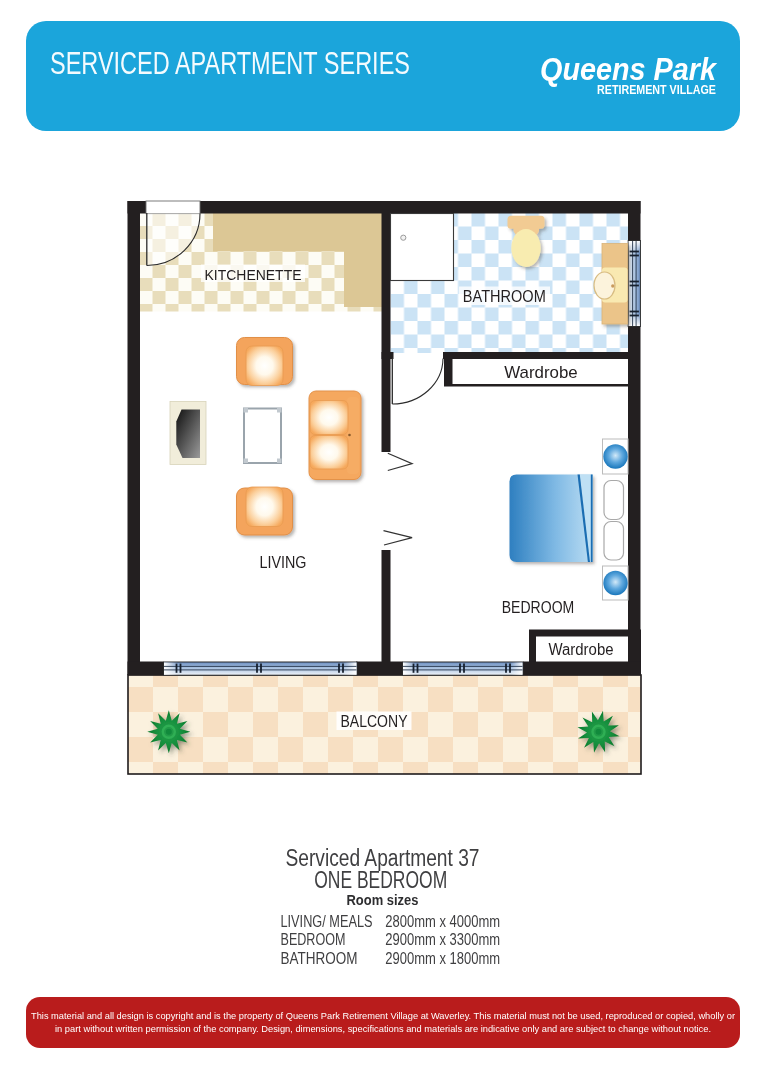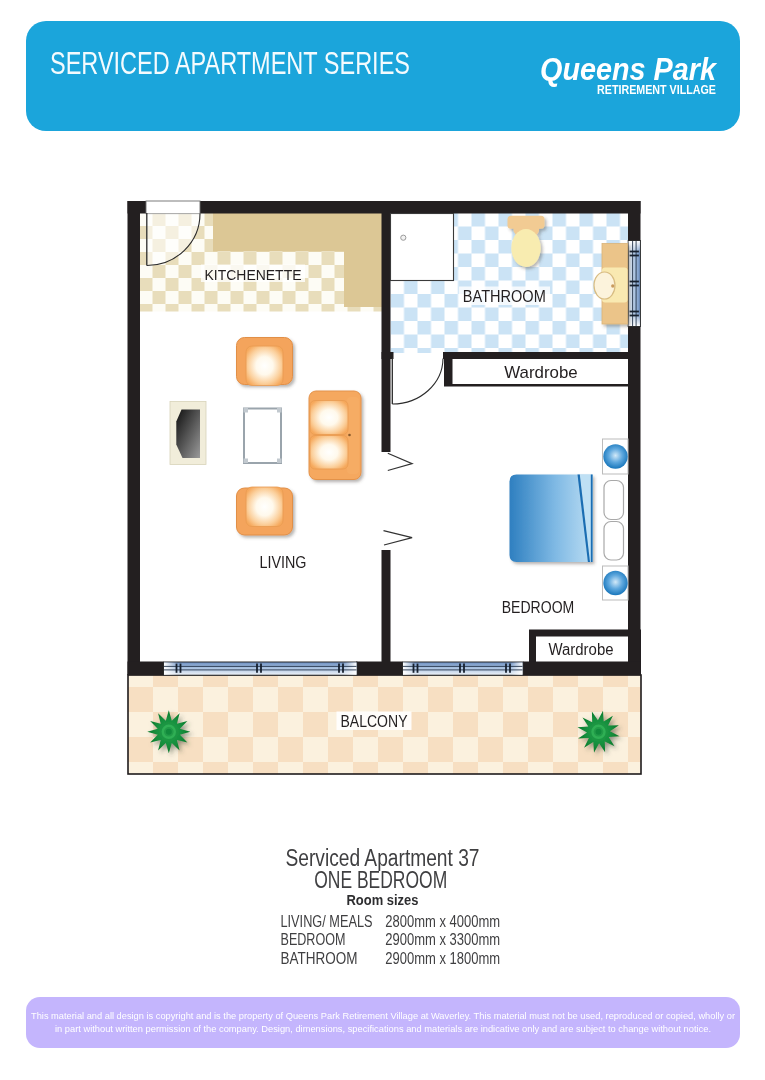--- a/index.html
+++ b/index.html
@@ -344,18 +344,18 @@
 
     <text x="280.5" y="926.8" font-size="15.8" textLength="92" lengthAdjust="spacingAndGlyphs">LIVING/ MEALS</text>
     <text x="385.2" y="926.8" font-size="15.8" textLength="115" lengthAdjust="spacingAndGlyphs">2800mm x 4000mm</text>
     <text x="280.5" y="945.3" font-size="15.8" textLength="65" lengthAdjust="spacingAndGlyphs">BEDROOM</text>
     <text x="385.2" y="945.3" font-size="15.8" textLength="115" lengthAdjust="spacingAndGlyphs">2900mm x 3300mm</text>
     <text x="280.5" y="963.8" font-size="15.8" textLength="77" lengthAdjust="spacingAndGlyphs">BATHROOM</text>
     <text x="385.2" y="963.8" font-size="15.8" textLength="115" lengthAdjust="spacingAndGlyphs">2900mm x 1800mm</text>
   </g>
 </svg>
 
-<div class="abs" style="left:26px;top:997px;width:714px;height:51px;background:#c4b5fd;border-radius:14px;">
+<div class="abs" style="left:26px;top:997px;width:714px;height:51px;background:#b91c1c;border-radius:14px;">
   <svg width="714" height="51" viewBox="0 0 714 51">
     <text x="357" y="22" font-size="9.8" fill="#FFFFFF" text-anchor="middle" textLength="704" lengthAdjust="spacingAndGlyphs">This material and all design is copyright and is the property of Queens Park Retirement Village at Waverley. This material must not be used, reproduced or copied, wholly or</text>
     <text x="357" y="35" font-size="9.8" fill="#FFFFFF" text-anchor="middle" textLength="656" lengthAdjust="spacingAndGlyphs">in part without written permission of the company. Design, dimensions, specifications and materials are indicative only and are subject to change without notice.</text>
   </svg>
 </div>
 
 </body></html>

